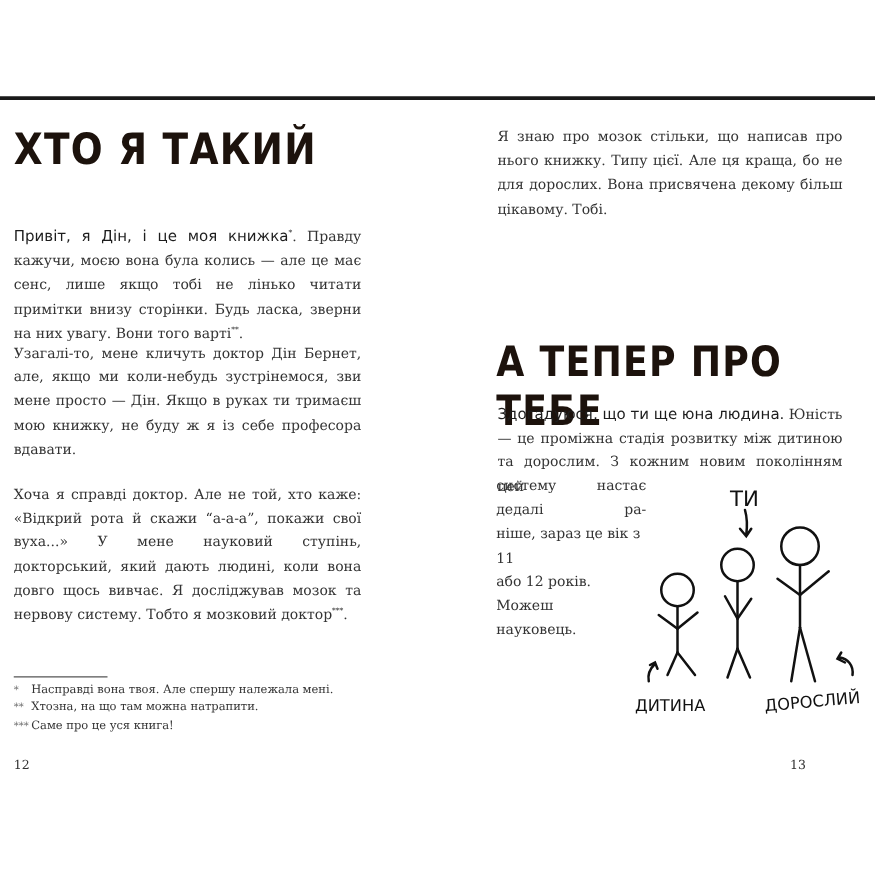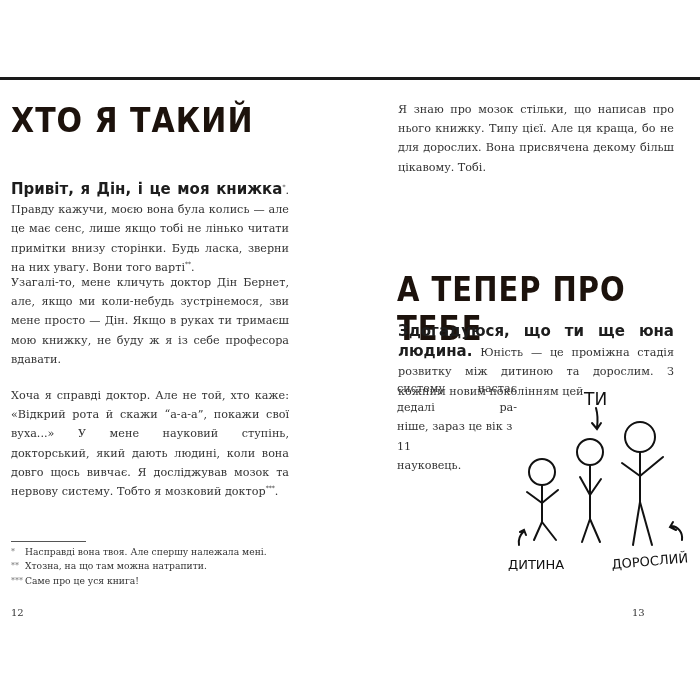--- a/index.html
+++ b/index.html
@@ -4,21 +4,21 @@
 <style>
   html, body { margin: 0; padding: 0; background: #ffffff; }
   body { width: 700px; height: 700px; position: relative; overflow: hidden;
          font-family: "DejaVu Serif", serif; color: #2b2b2b; }
   .top-rule { position: absolute; left: 0; top: 77px; width: 700px; height: 3px; background: #1a1a1a; }
   .heading { position: absolute; font-family: "DejaVu Sans", sans-serif; font-weight: bold;
              color: #1c120c; letter-spacing: 1px; transform: scaleY(1.15); transform-origin: left top; }
   .h-left { left: 11px; top: 100px; font-size: 30px; }
   .h-right { left: 397px; top: 270px; font-size: 29px; }
   .para { position: absolute; font-size: 11.2px; line-height: 19.2px; text-align: justify; margin: 0; color: #333; }
-  .para b { font-family: "DejaVu Sans", sans-serif; font-weight: bold; color: #1d1d1d; font-size: 15px; }
+  .para b { font-family: "DejaVu Sans", sans-serif; font-weight: normal; color: #1d1d1d; font-size: 12px; }
   .left-col { left: 11px; width: 278px; }
   .right-col { left: 398px; width: 276px; }
   sup { font-size: 6px; vertical-align: super; line-height: 0; }
   .fn-rule { position: absolute; left: 11px; top: 541px; width: 75px; height: 1px; background: #555; }
   .footnotes { position: absolute; left: 11px; top: 545px; font-size: 9.2px; line-height: 14.4px; color: #333; }
   .fn { display: flex; }
   .fn .mark { width: 14px; font-size: 8px; color: #666; }
   .page-num { position: absolute; font-size: 10px; color: #333; top: 607px; }
   .pn-left { left: 11px; text-align: center; }
   .pn-right { left: 632px; }
@@ -58,20 +58,21 @@
 
 <p class="para right-col" style="top:100px">Я знаю про мозок стільки, що написав про нього книжку. Типу цієї. Але ця краща, бо не для дорослих. Вона присвячена декому більш цікавому. Тобі.</p>
 
 <div class="heading h-right">А ТЕПЕР ПРО ТЕБЕ</div>
 
 <p class="para right-col" style="top:322px"><b>Здогадуюся, що ти ще юна людина.</b><span> Юність — це проміжна стадія розвитку між дитиною та дорослим. З кожним новим поколінням цей</span></p>
 
 <div class="para" style="left:397px;top:379px;width:120px;text-align:left">
   <div style="text-align:justify;text-align-last:justify">систему настає дедалі ра-</div>
   <div>ніше, зараз це вік з 11</div>
+  <div>або 12 років. Можеш</div>
   <div>науковець.</div>
 </div>
 
 <svg class="figure" viewBox="0 0 200 200" width="200" height="200">
   <g stroke="#111" stroke-width="2" fill="none" stroke-linecap="round">
 
     <g>
       <circle cx="42" cy="87" r="13"></circle>
       <line x1="42" y1="100" x2="42" y2="137"></line>
       <line x1="27" y1="107" x2="42" y2="118"></line>

